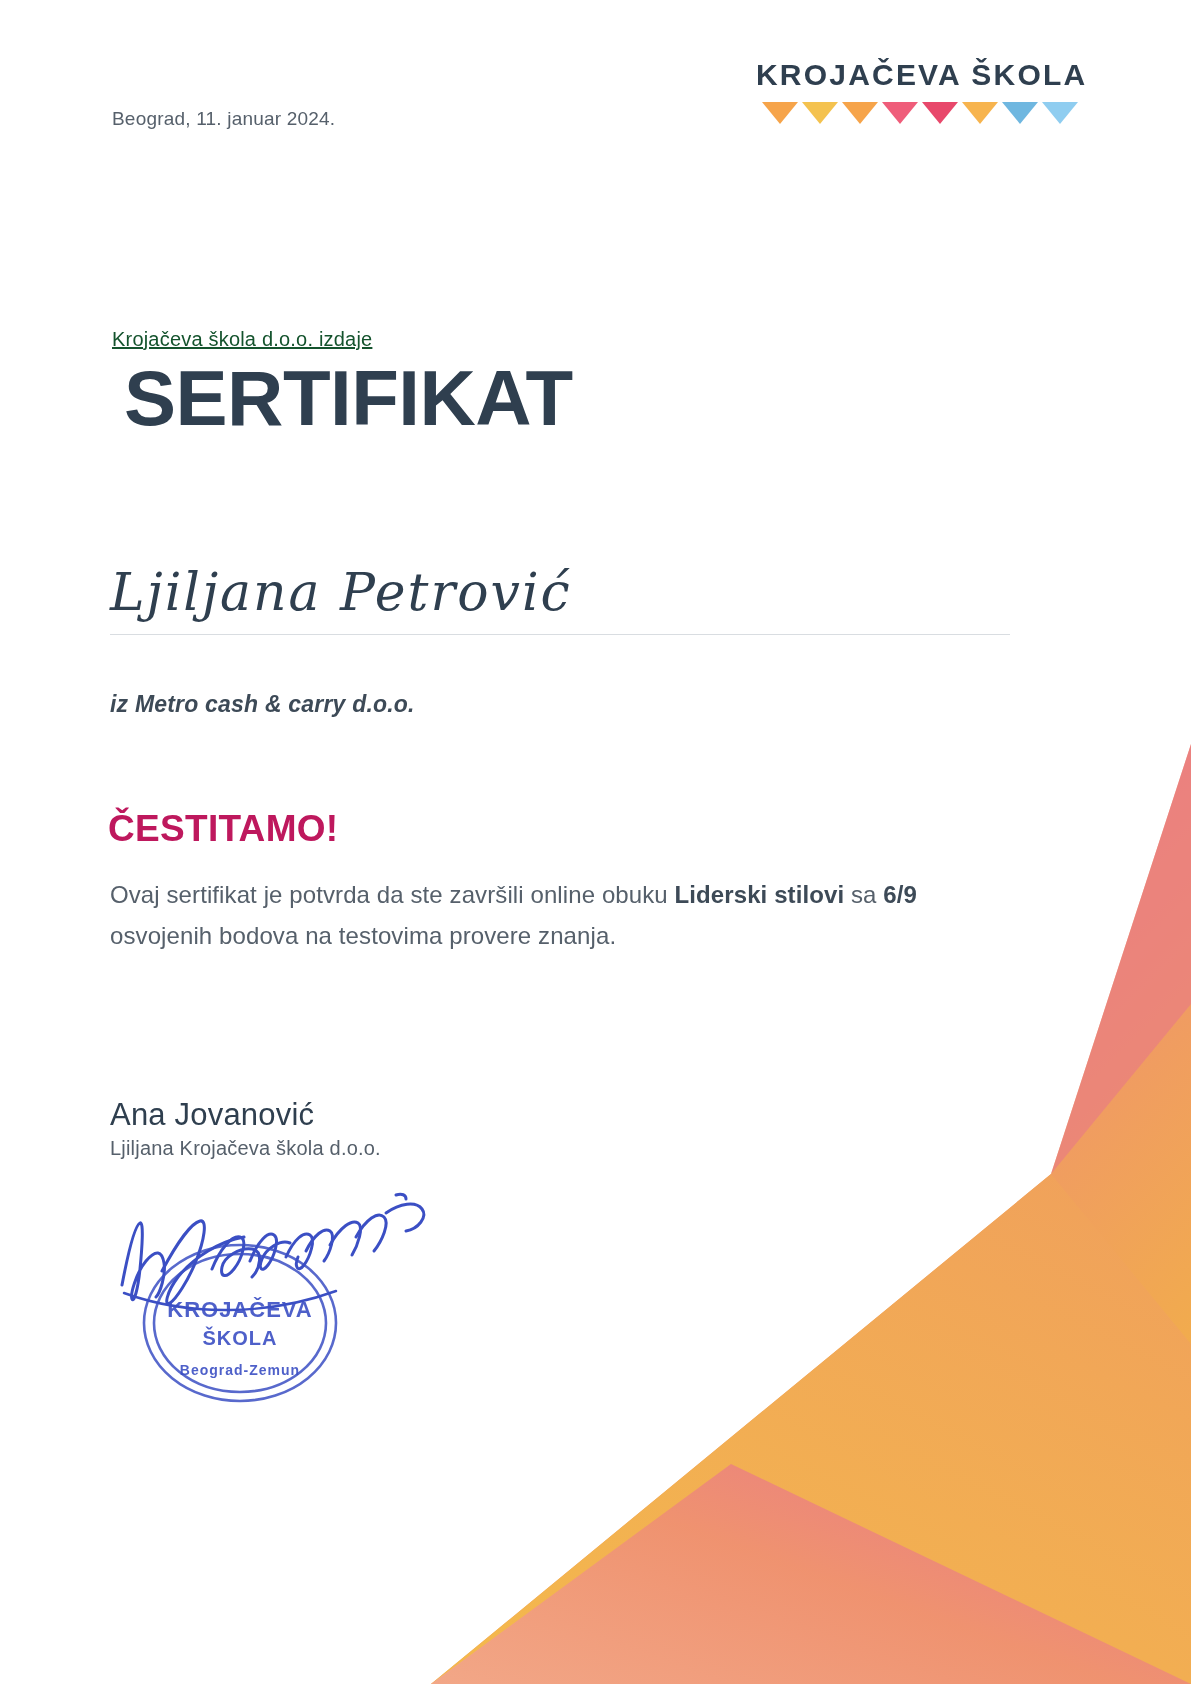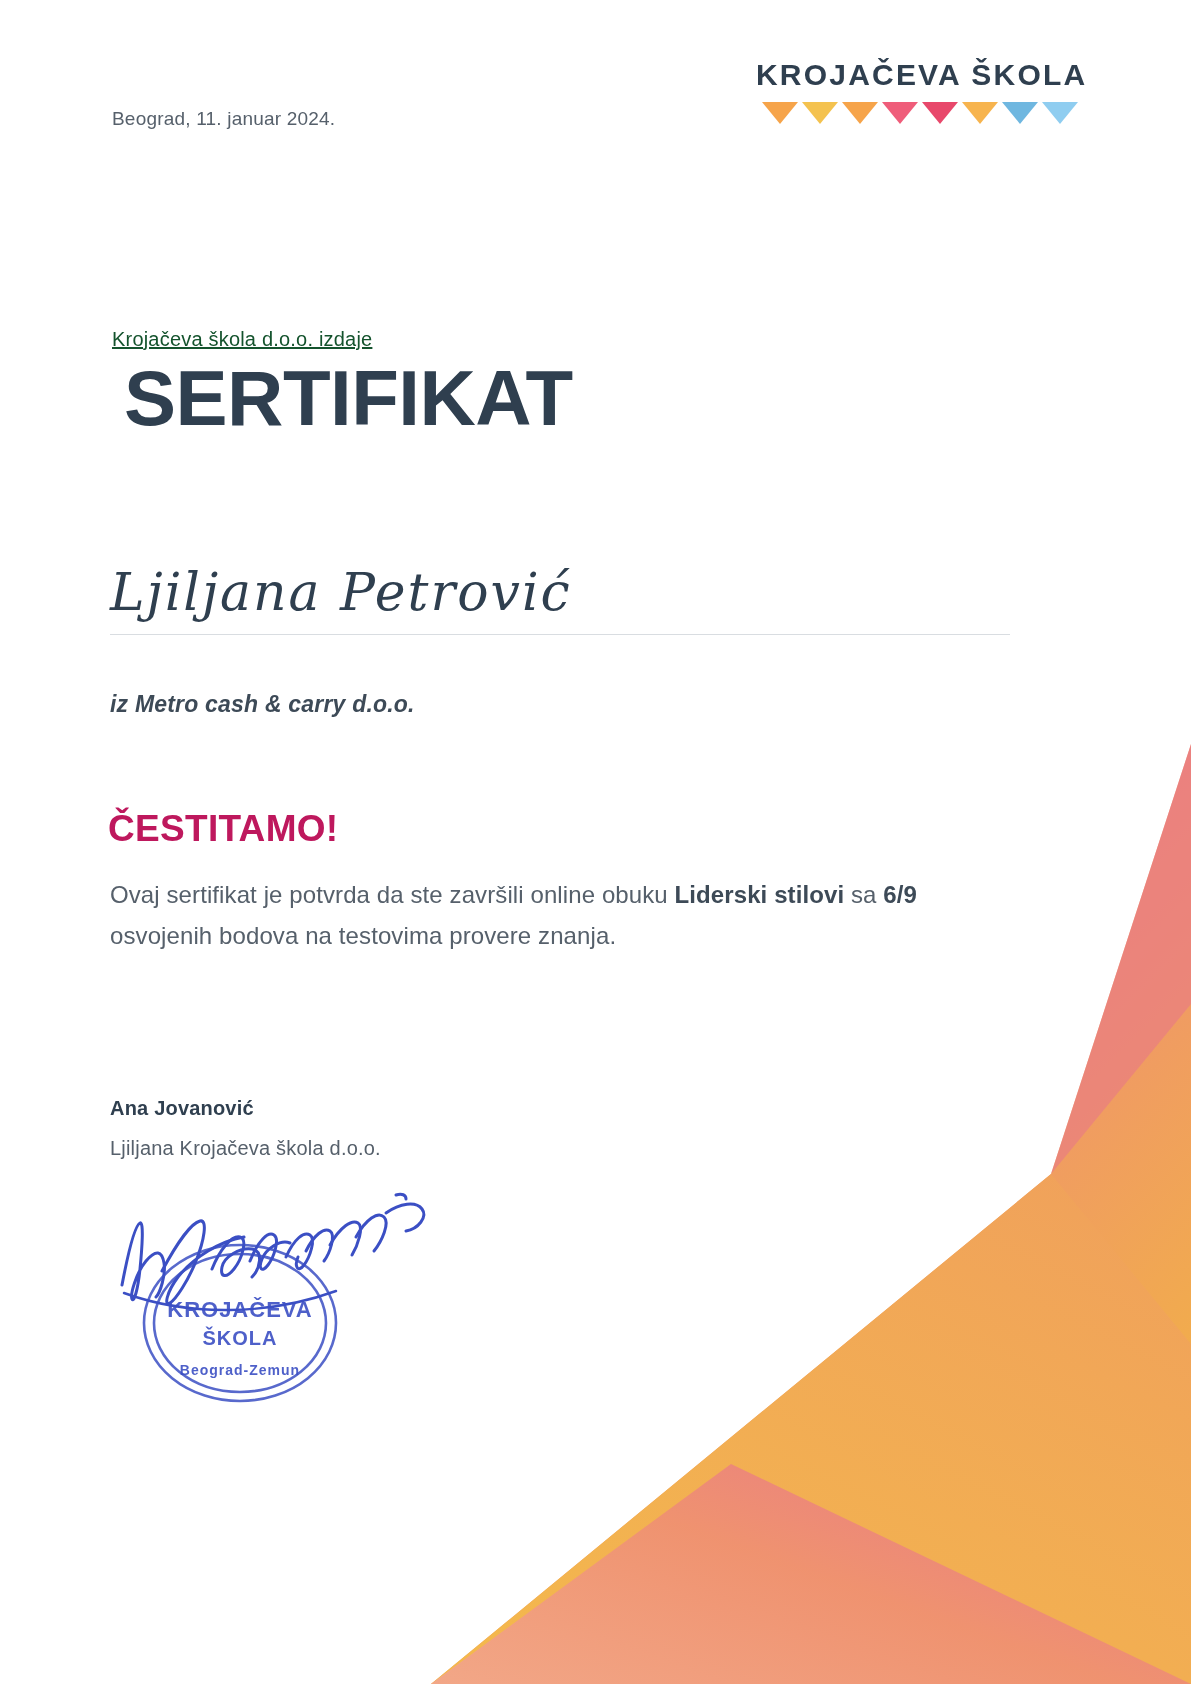--- a/index.html
+++ b/index.html
@@ -144,22 +144,22 @@
   .score {
     font-weight: 700;
     color: #3d4a57;
   }
 
   
   .sig-name {
     position: absolute;
     left: 110px;
     top: 1097px;
-    font-size: 20px;
-    font-weight: 700;
+    font-size: 31px;
+    font-weight: 400;
     color: #2f3f4f;
     letter-spacing: .2px;
   }
   .sig-role {
     position: absolute;
     left: 110px;
     top: 1137px;
     font-size: 20px;
     color: #56606b;
     letter-spacing: .2px;

